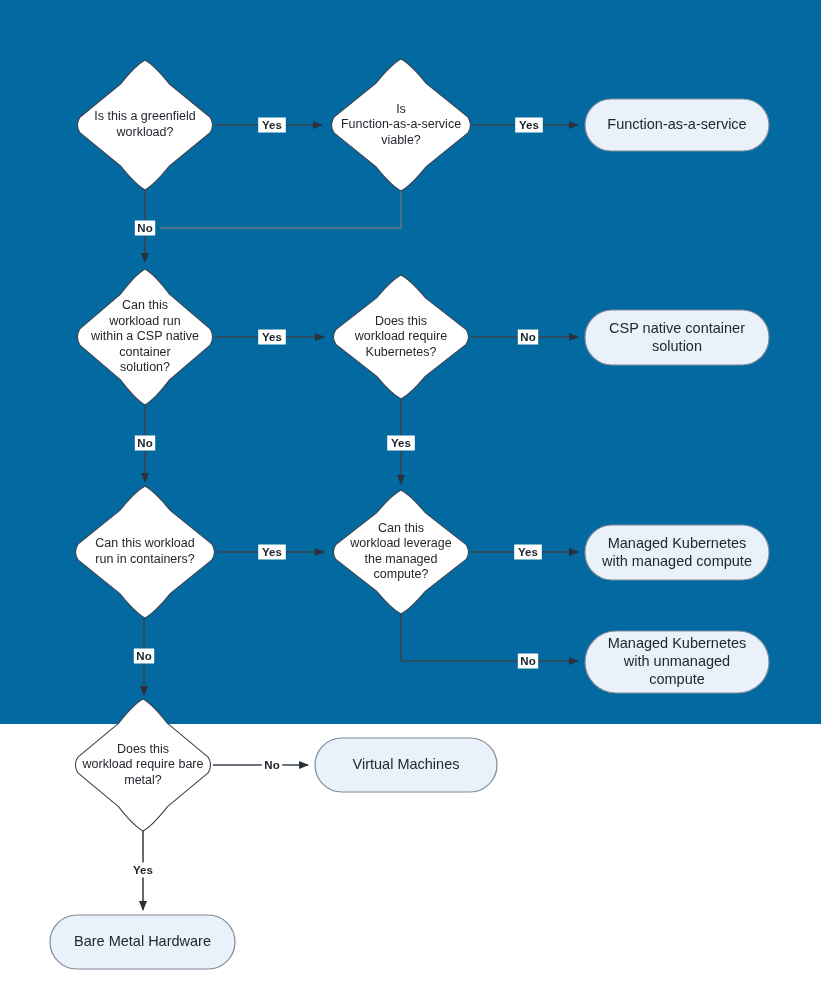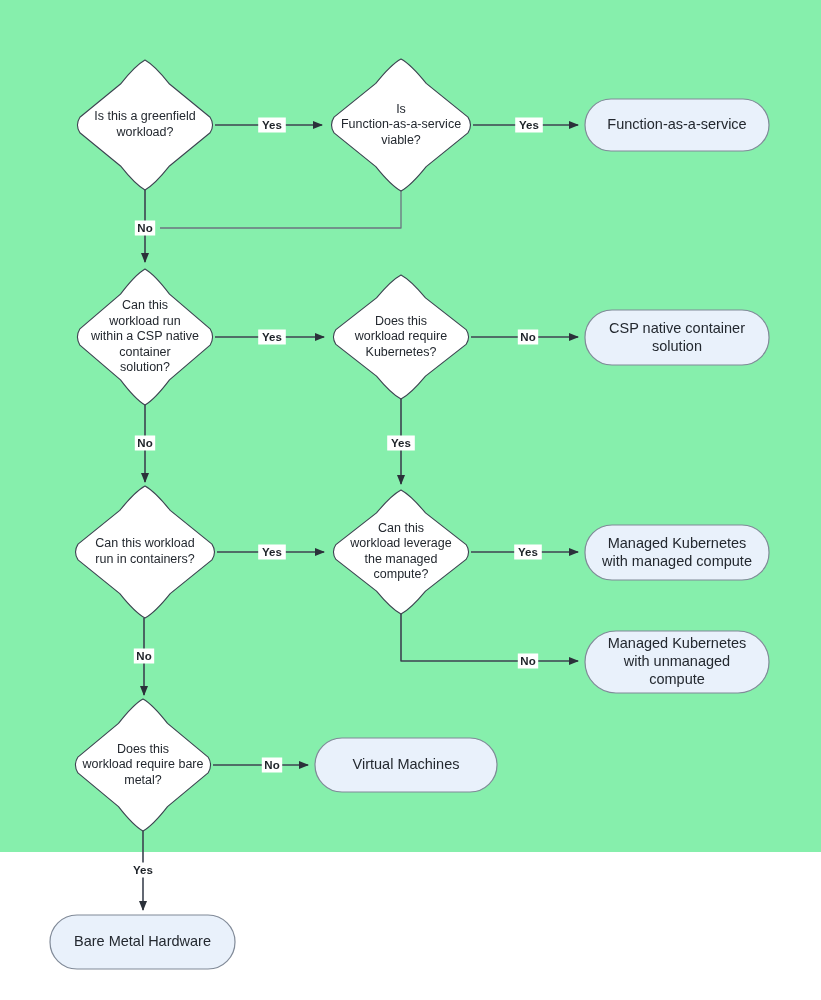--- a/index.html
+++ b/index.html
@@ -9,22 +9,22 @@
   }
   body {
     width: 821px;
     height: 1000px;
     font-family: "Liberation Sans", sans-serif;
     overflow: hidden;
   }
   #flowchart-root {
     position: relative;
     width: 821px;
-    height: 852px;
-    background: #86efac;
+    height: 724px;
+    background: #0369a1;
   }
   svg.diagram {
     display: block;
     width: 821px;
     height: 1000px;
   }
   .shape-decision {
     fill: #ffffff;
     stroke: #3c4350;
     stroke-width: 1.1;

